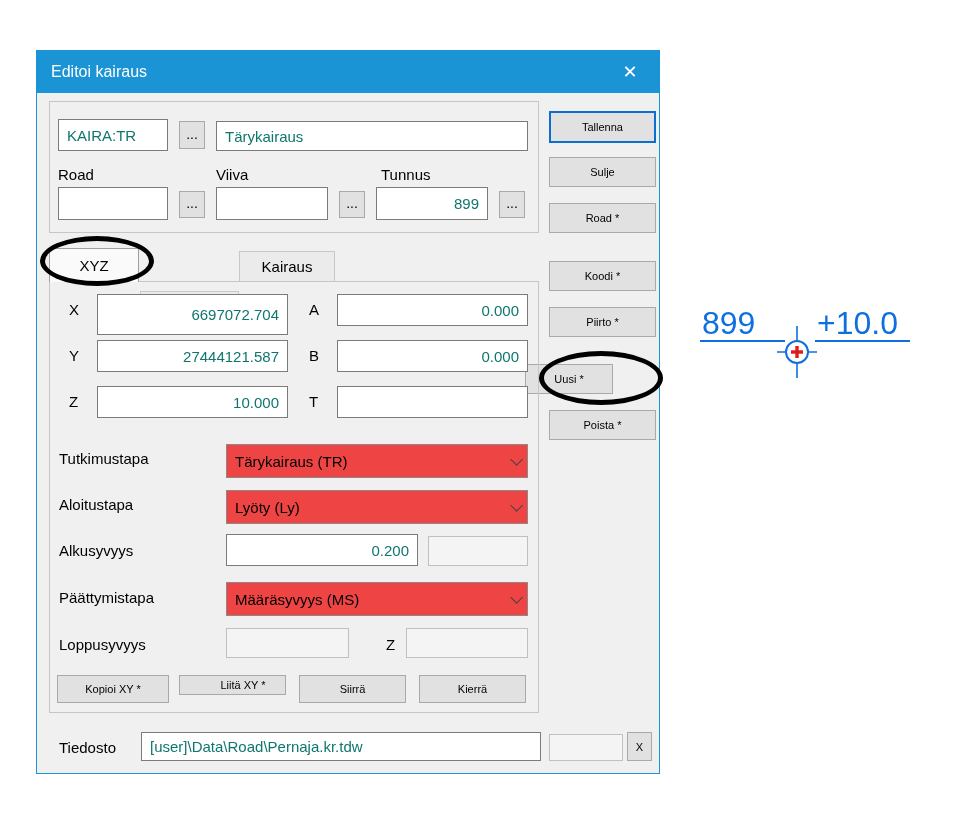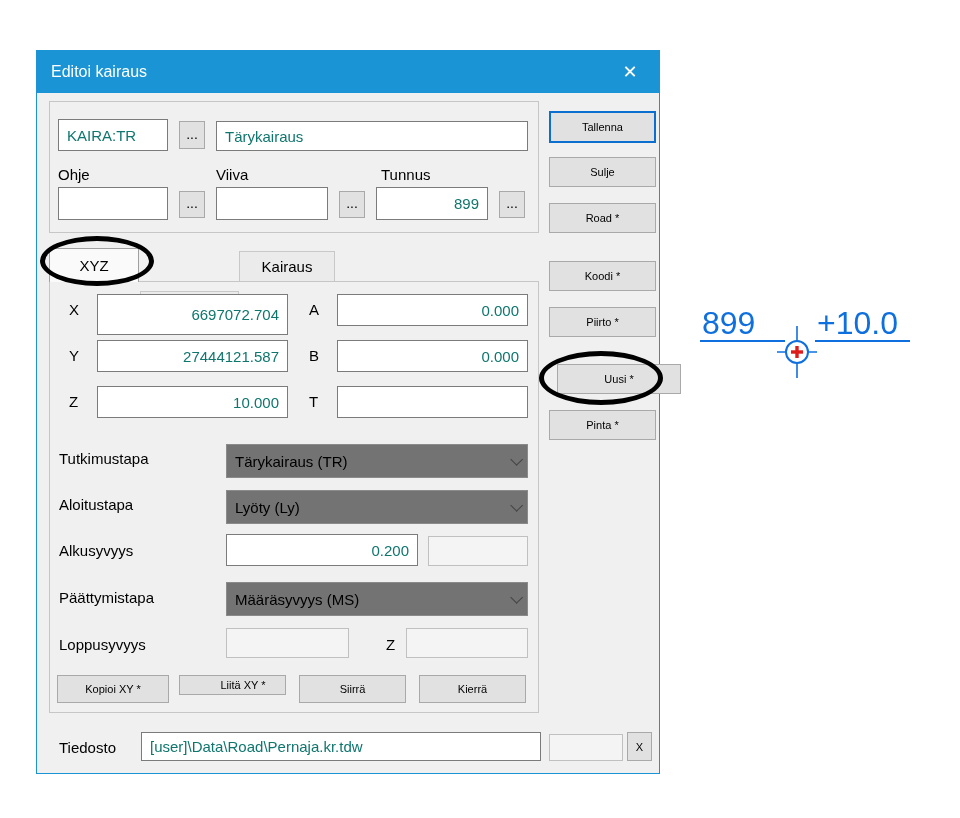--- a/index.html
+++ b/index.html
@@ -51,21 +51,21 @@
   }
   .tab.inactive {
     top:200px; height:30px; background:#ebebeb; border:1px solid #c8c8c8; border-bottom:none;
     z-index:1;
   }
   .tab.active {
     top:197px; height:34px; background:#fafafa; border:1px solid #a0a0a0; border-bottom:none;
     z-index:3;
   }
   .combo {
-    position:absolute; background:#737373; border:1px solid #8a8a8a;
+    position:absolute; background:#ef4444; border:1px solid #8a8a8a;
     display:flex; align-items:center; font-size:15px; padding:16px 8px; cursor:default;
   }
   .combo .chev {
     margin-left:auto; width:9px; height:9px;
     border-right:1.6px solid #444; border-bottom:1.6px solid #444;
     transform:rotate(45deg) translateY(-3px);
   }
   .ellipse-note {
     position:absolute; border:5px solid #000; border-radius:50%;
     background:transparent; pointer-events:none; z-index:5;
@@ -86,21 +86,21 @@
       <span>Editoi kairaus</span>
       <span class="close">✕</span>
     </div>
 
     <div class="groupbox" style="left:12px; top:50px; width:490px; height:132px;"></div>
 
     <input class="field" style="left: 21px; top: 68px; width: 110px; height: 32px;" value="KAIRA:TR">
     <button class="browse" style="left:142px; top:70px; width:26px; height:28px;">...</button>
     <input class="field" style="left: 179px; top: 70px; width: 312px; height: 30px;" value="Tärykairaus">
 
-    <div class="lbl" style="left:21px; top:114px;">Ohje</div>
+    <div class="lbl" style="left:21px; top:114px;">Road</div>
     <div class="lbl" style="left:179px; top:114px;">Viiva</div>
     <div class="lbl" style="left:344px; top:114px;">Tunnus</div>
 
     <input class="field" style="left: 21px; top: 136px; width: 110px; height: 33px;">
     <button class="browse" style="left:142px; top:140px; width:26px; height:27px;">...</button>
     <input class="field" style="left: 179px; top: 136px; width: 112px; height: 33px;">
     <button class="browse" style="left:302px; top:140px; width:26px; height:27px;">...</button>
     <input class="field right" style="left: 339px; top: 136px; width: 112px; height: 33px;" value="899">
     <button class="browse" style="left:462px; top:140px; width:26px; height:27px;">...</button>
 
@@ -161,22 +161,22 @@
     <button class="btn" style="left:20px; top:624px; width:112px; height:28px; z-index:3;">Kopioi XY *</button>
     <button class="btn" style="left:142px; top:624px; width:107px; height:20px; z-index:3;padding-left:21px;">Liitä XY *</button>
     <button class="btn" style="left:262px; top:624px; width:107px; height:28px; z-index:3;">Siirrä</button>
     <button class="btn" style="left:382px; top:624px; width:107px; height:28px; z-index:3;">Kierrä</button>
 
     <button class="btn default" style="left:512px; top:60px; width:107px; height:32px;">Tallenna</button>
     <button class="btn" style="left:512px; top:106px; width:107px; height:30px;">Sulje</button>
     <button class="btn" style="left:512px; top:152px; width:107px; height:30px;">Road *</button>
     <button class="btn" style="left:512px; top:210px; width:107px; height:30px;">Koodi *</button>
     <button class="btn" style="left:512px; top:256px; width:107px; height:30px;">Piirto *</button>
-    <button class="btn" style="left:520px; top:313px; width:124px; height:30px;">Uusi *</button>
-    <button class="btn" style="left:512px; top:359px; width:107px; height:30px;">Pinta *</button>
+    <button class="btn" style="left:488px; top:313px; width:88px; height:30px;">Uusi *</button>
+    <button class="btn" style="left:512px; top:359px; width:107px; height:30px;">Poista *</button>
 
     <div class="lbl" style="left:22px; top:687px;">Tiedosto</div>
     <input class="field" style="left: 104px; top: 681px; width: 400px; height: 29px;" value="[user]\Data\Road\Pernaja.kr.tdw">
     <div class="disabledfield" style="left:512px; top:683px; width:74px; height:27px;"></div>
     <button class="btn" style="left:590px; top:681px; width:25px; height:29px;">X</button>
   </div>
 
   <div class="ellipse-note" style="left:40px; top:236px; width:114px; height:50px;"></div>
   <div class="ellipse-note" style="left:539px; top:351px; width:124px; height:54px;"></div>
 

